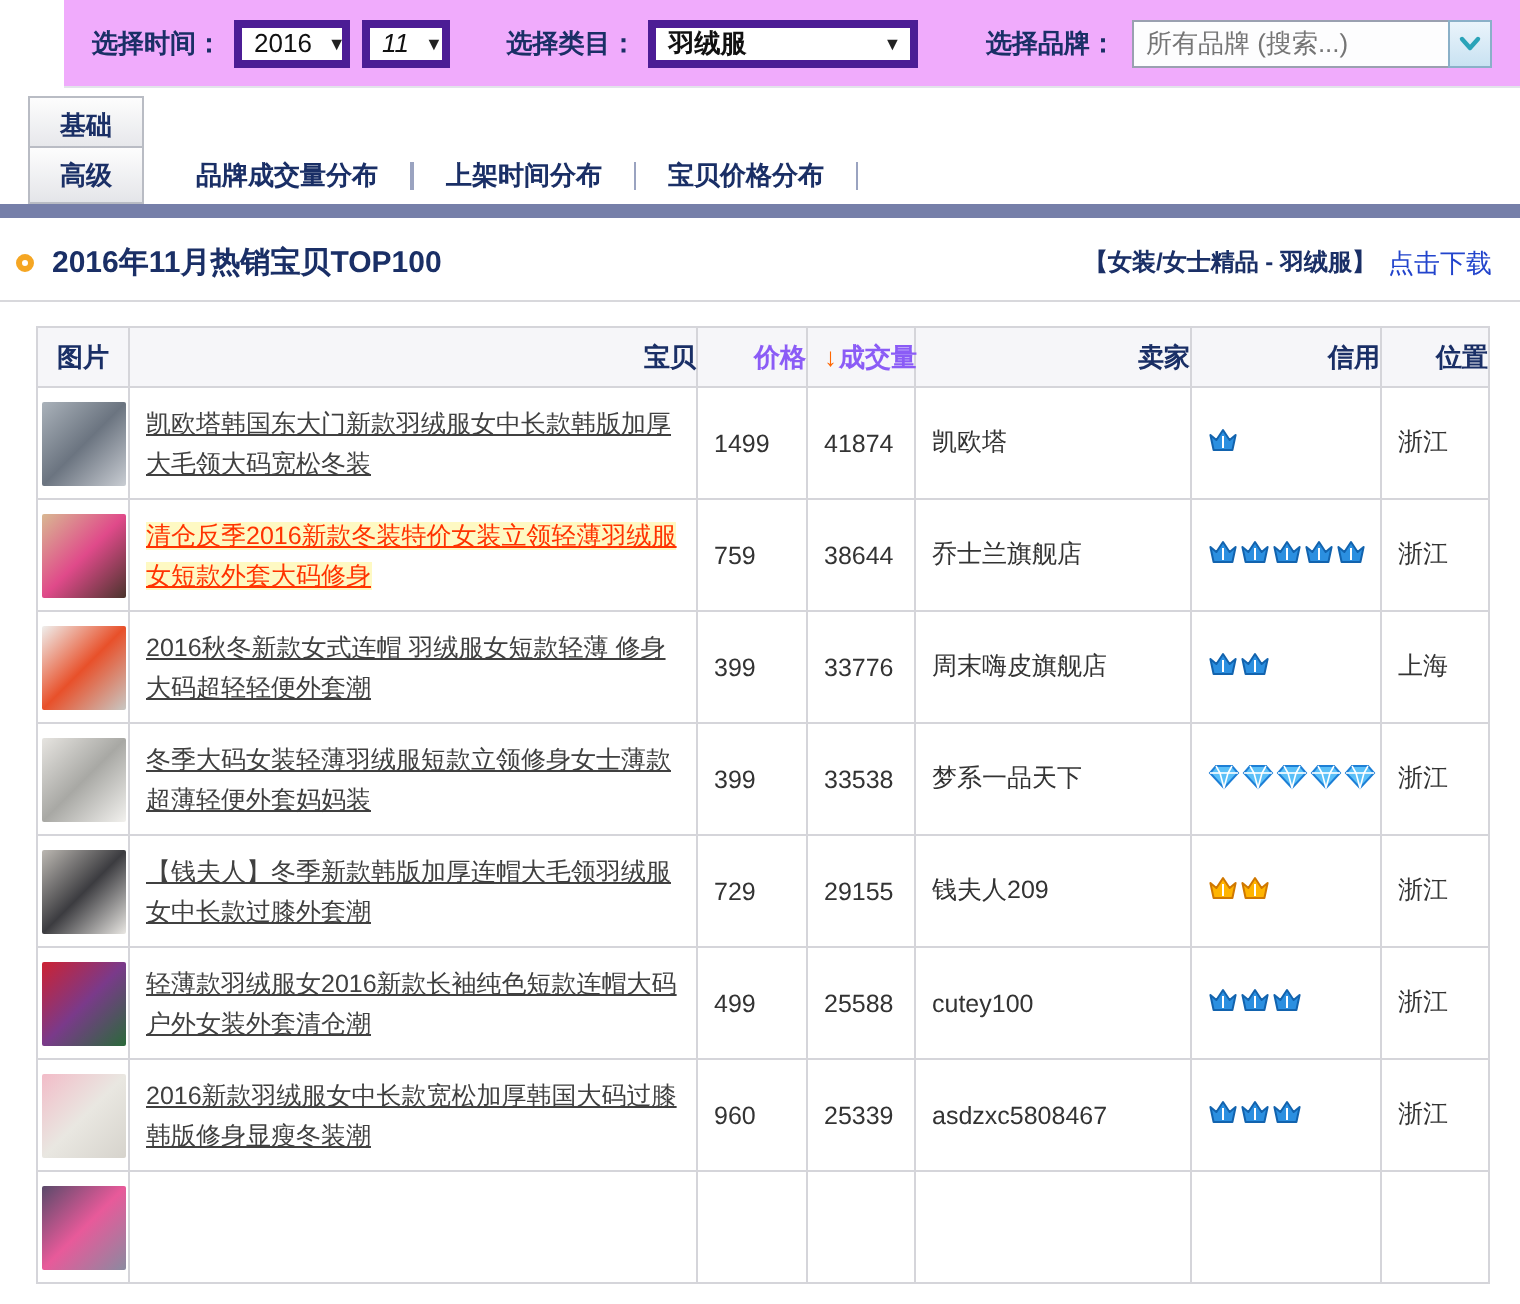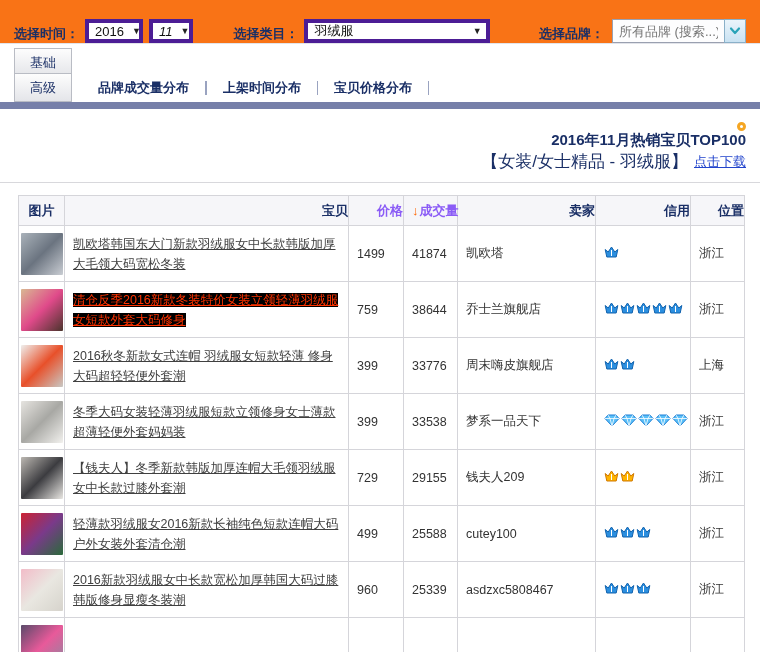--- a/index.html
+++ b/index.html
@@ -1,79 +1,79 @@
 <!DOCTYPE html>
 <html><head>
 <meta charset="utf-8">
 <style>
   * { margin:0; padding:0; box-sizing:border-box; }
   html,body { width:760px; height:652px; overflow:hidden; background:#fff;
     font-family:"Liberation Sans","DejaVu Sans",sans-serif; }
 
   
-  .filter-bar { height:44px; background:#f97316; border-bottom:1px solid #e2e4ea;
-    display:flex; align-items:flex-end; padding:0 14px; }
+  .filter-bar { height:44px; background:#f0abfc; border-bottom:1px solid #e2e4ea;
+    display:flex; align-items:center; padding:0 14px;margin-left:32px; }
   .f-label { font-size:13px; font-weight:bold; color:#1a2f66; white-space:nowrap; }
   .selectbox { background:#fff; border:4px solid #4c1d95; height:24px; display:inline-flex;
     align-items:center; justify-content:space-between; padding:0 4px 0 6px; font-size:13px;
     color:#111; margin-left:6px; cursor:pointer; }
   .selectbox .arr { font-size:9px; color:#222; margin-left:8px; }
   .sel-year { width:58px; }
   .sel-month { width:44px;font-style:italic; }
-  .sel-cat { width:208px; }
+  .sel-cat { width:208px;font-weight:bold; }
   .gap1 { width:46px; } .gap2 { width:56px; }
   .combo { display:inline-flex; margin-left:8px; }
-  .combo input { width:112px; height:24px; border:1px solid #9aa0b0; border-right:none;
+  .combo input { width:158px; height:24px; border:1px solid #9aa0b0; border-right:none;
     font-size:13px; color:#999; padding:0 6px; background:#fdfdfe; outline:none;
     font-family:"Liberation Sans","DejaVu Sans",sans-serif; }
   .combo .drop-btn { width:22px; height:24px; border:1px solid #8ab0c8;
     background:linear-gradient(#eaf4fb,#c9e2f2); display:flex; align-items:center;
     justify-content:center; cursor:pointer; }
 
   
   .tabs-area { margin-top:6px; }
   .tab-row { height:25px; display:flex; align-items:center; padding-left:14px; }
   .tab-group-label { width:58px; height:29px; border:1px solid #b9bcc4;
     background:linear-gradient(#fdfdfd,#e4e5e9); color:#1a2f66; font-size:13px;
-    font-weight:normal; display:flex; align-items:center; justify-content:center; }
+    font-weight:bold; display:flex; align-items:center; justify-content:center; }
   .tab-list { display:flex; align-items:center; margin-left:10px; }
   .tab { font-size:13px; font-weight:bold; color:#1a2f66; padding:0 16px; cursor:pointer;
     white-space:nowrap; }
   .tab.active { background:linear-gradient(#ffa21e,#f88400); color:#fff; border-radius:3px;
     height:21px; line-height:21px; padding:0 10px; margin:0 6px; }
   .tab-sep { width:1px; height:14px; background:#9aa3c0; }
   .blue-bar { height:7px; background:#767fa9; margin-top:2px; }
 
   
-  .title-row { display:flex; align-items:flex-end; padding:13px 14px 9px 8px;flex-direction:column; }
+  .title-row { display:flex; align-items:center; padding:13px 14px 9px 8px; }
   .bullet { width:9px; height:9px; border:3px solid #f5a623; border-radius:50%;
     background:#fff; flex:0 0 auto; }
   .page-title { font-size:15px; font-weight:bold; color:#1a2f66; margin-left:9px; }
   .title-right { margin-left:auto; display:flex; align-items:center; gap:6px; }
-  .crumb { font-size:17px; font-weight:normal; color:#1a2f66; }
-  .dl-link { font-size:13px; color:#2244cc; text-decoration:underline; cursor:pointer; }
+  .crumb { font-size:12px; font-weight:bold; color:#1a2f66; }
+  .dl-link { font-size:13px; color:#2244cc; cursor:pointer; }
   .divider { border-bottom:1px solid #d8d8dc; }
 
   
   .table-wrap { margin:12px 16px 0 18px; }
   table { width:726px; border-collapse:collapse; table-layout:fixed; }
   col.c-img{width:46px;} col.c-item{width:284px;} col.c-price{width:55px;}
   col.c-sales{width:54px;} col.c-seller{width:138px;} col.c-credit{width:95px;}
   col.c-loc{width:54px;}
   th { height:30px; background:#f6f6f9; border:1px solid #d5d5da; font-size:13px;
     color:#1a2f66; text-align:right; padding:0 0 0 8px; font-weight:bold; white-space:nowrap; }
   th.center { text-align:center; padding:0;margin-left:32px; }
   th .th-link { cursor:pointer; color:#8b5cf6; }
   .sort-arrow { color:#ff6600; font-weight:bold; margin-right:1px; }
   td { height:56px; border:1px solid #d5d5da; font-size:12.5px; color:#333;
     padding:5px 8px; vertical-align:middle; }
   td.thumb-cell { padding:2px; text-align:center; }
   .thumb { width:42px; height:42px; margin:0 auto; border-radius:1px; }
   .p-link { color:#404040; text-decoration:underline; cursor:pointer; line-height:1.6; }
-  .p-link.hl { background:#000000; color:#ff3300; }
+  .p-link.hl { background:#fef9c3; color:#ff3300; }
   .credit-cell { white-space:nowrap; }
   .credit-cell .cicon { display:inline-block; margin-right:1px; vertical-align:middle; }
 </style>
 </head>
 <body>
 
 <div class="filter-bar">
   <span class="f-label">选择时间：</span>
   <span class="selectbox sel-year">
     <span>2016</span>

